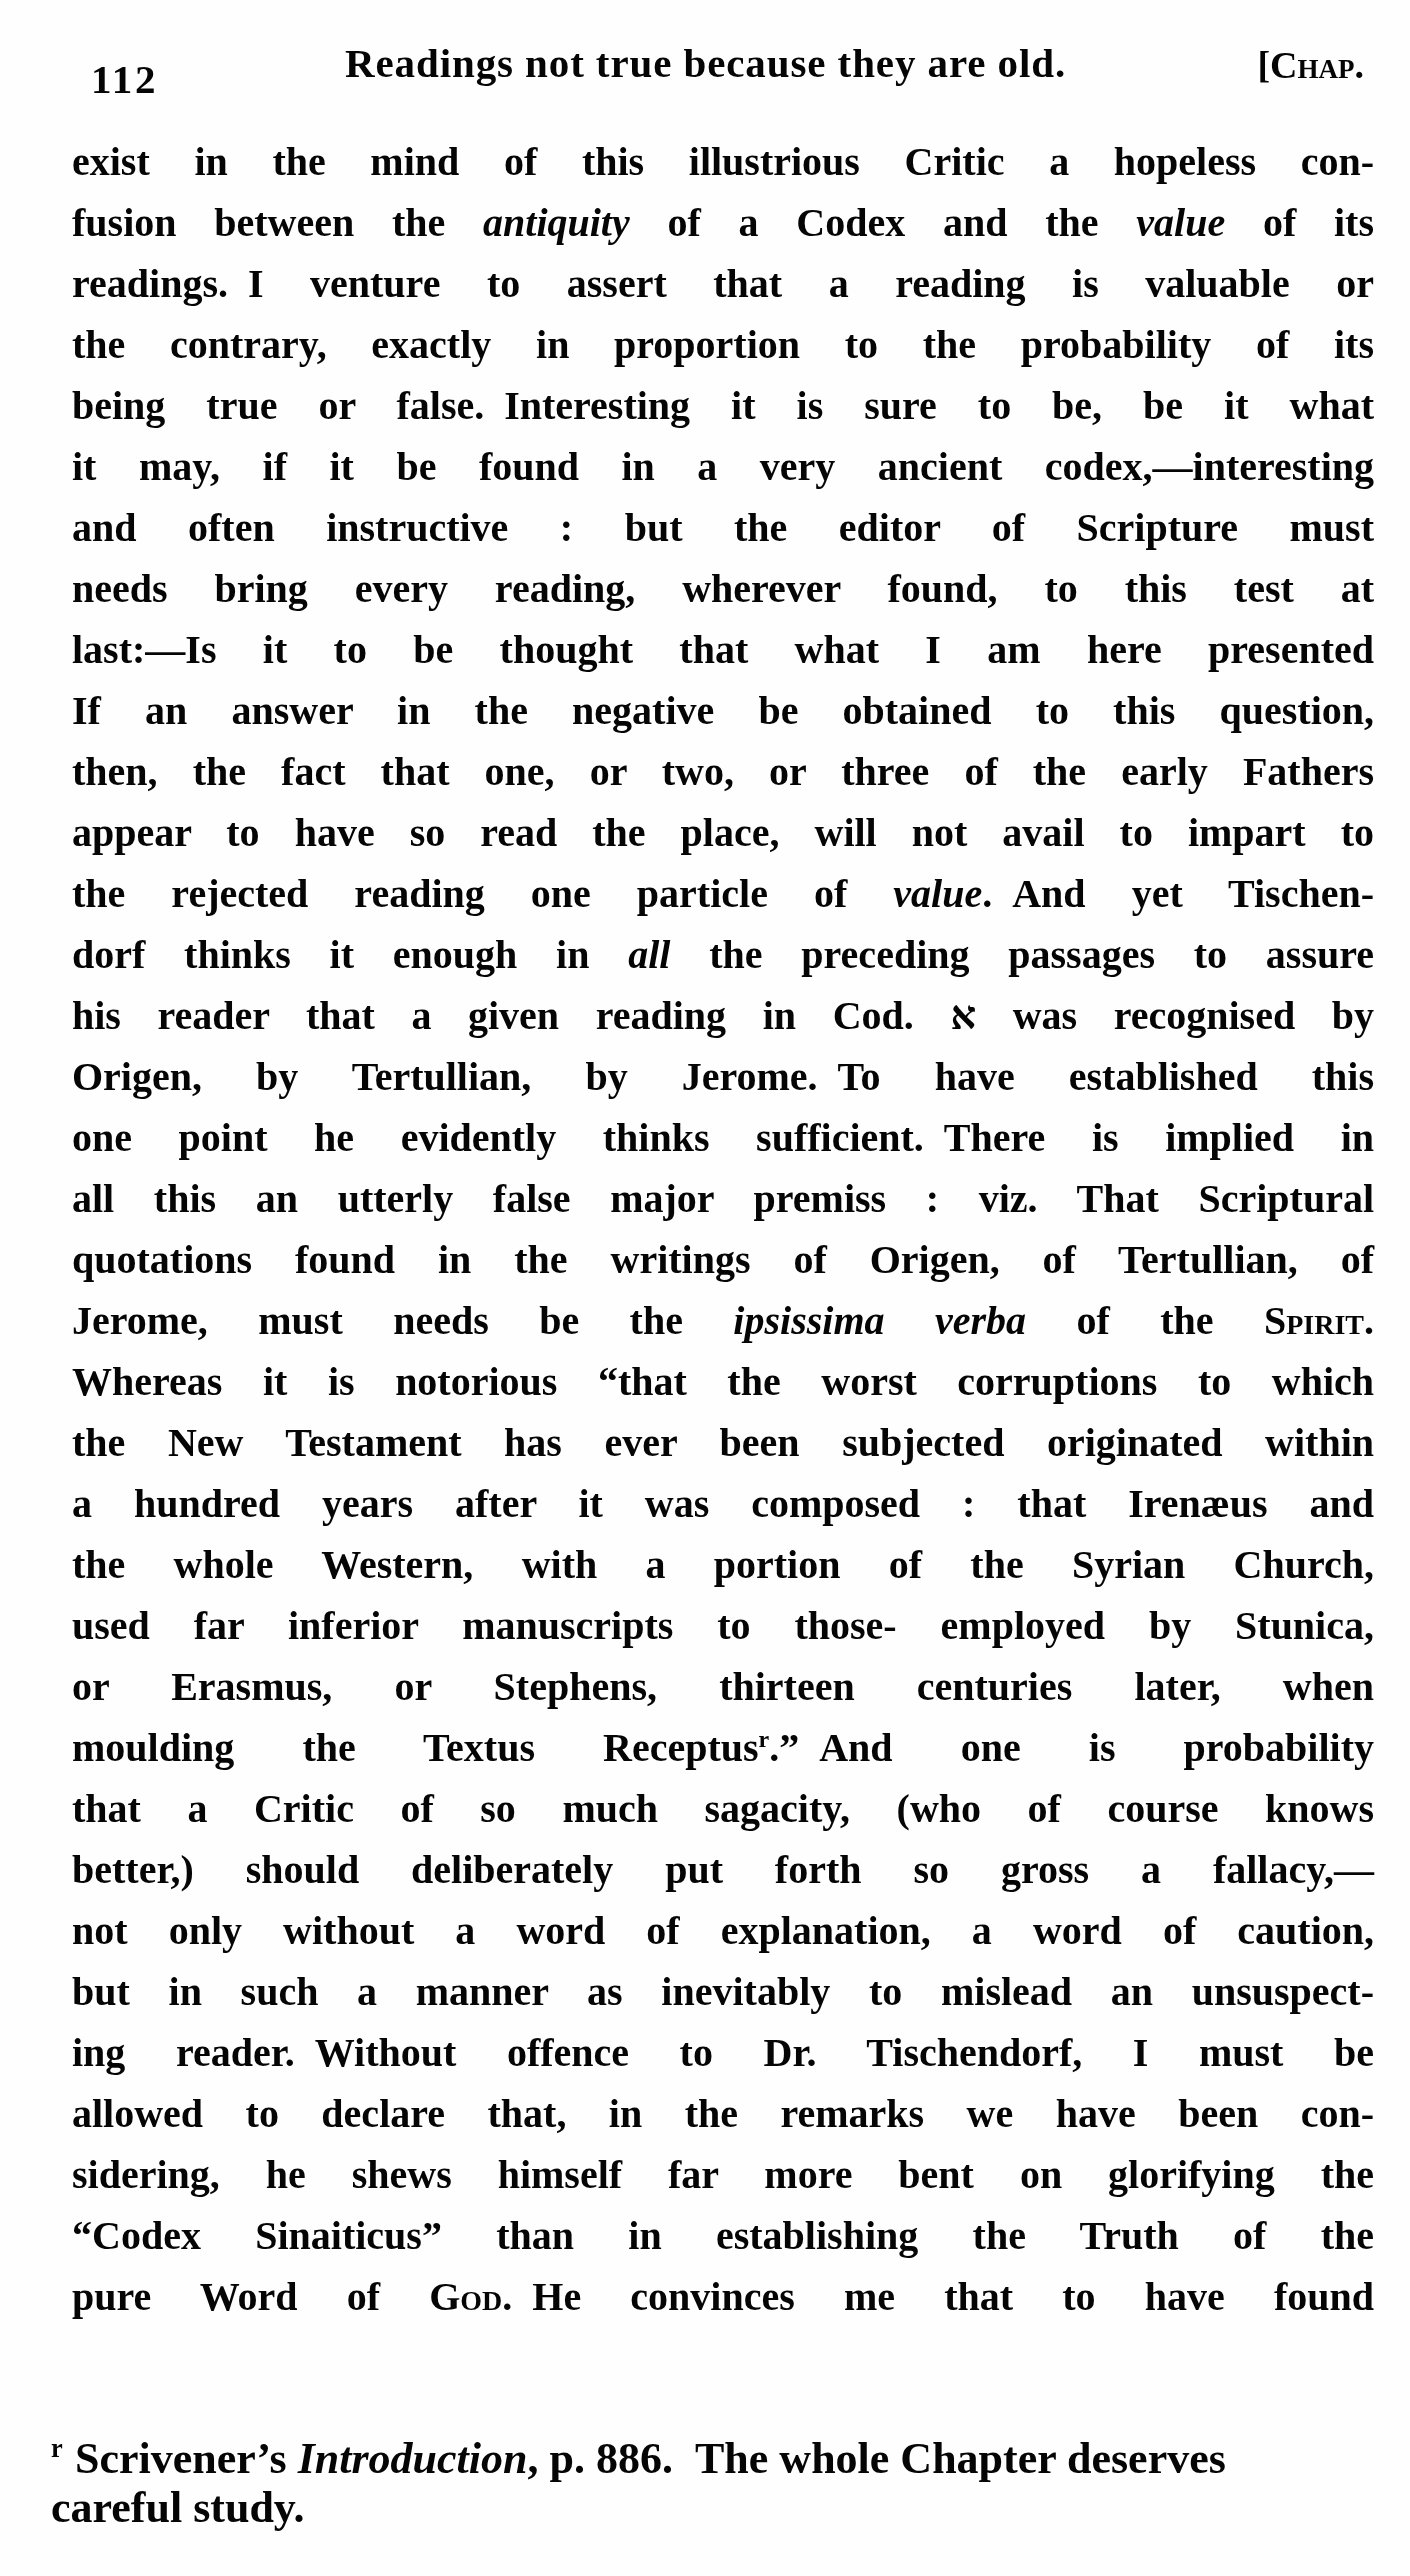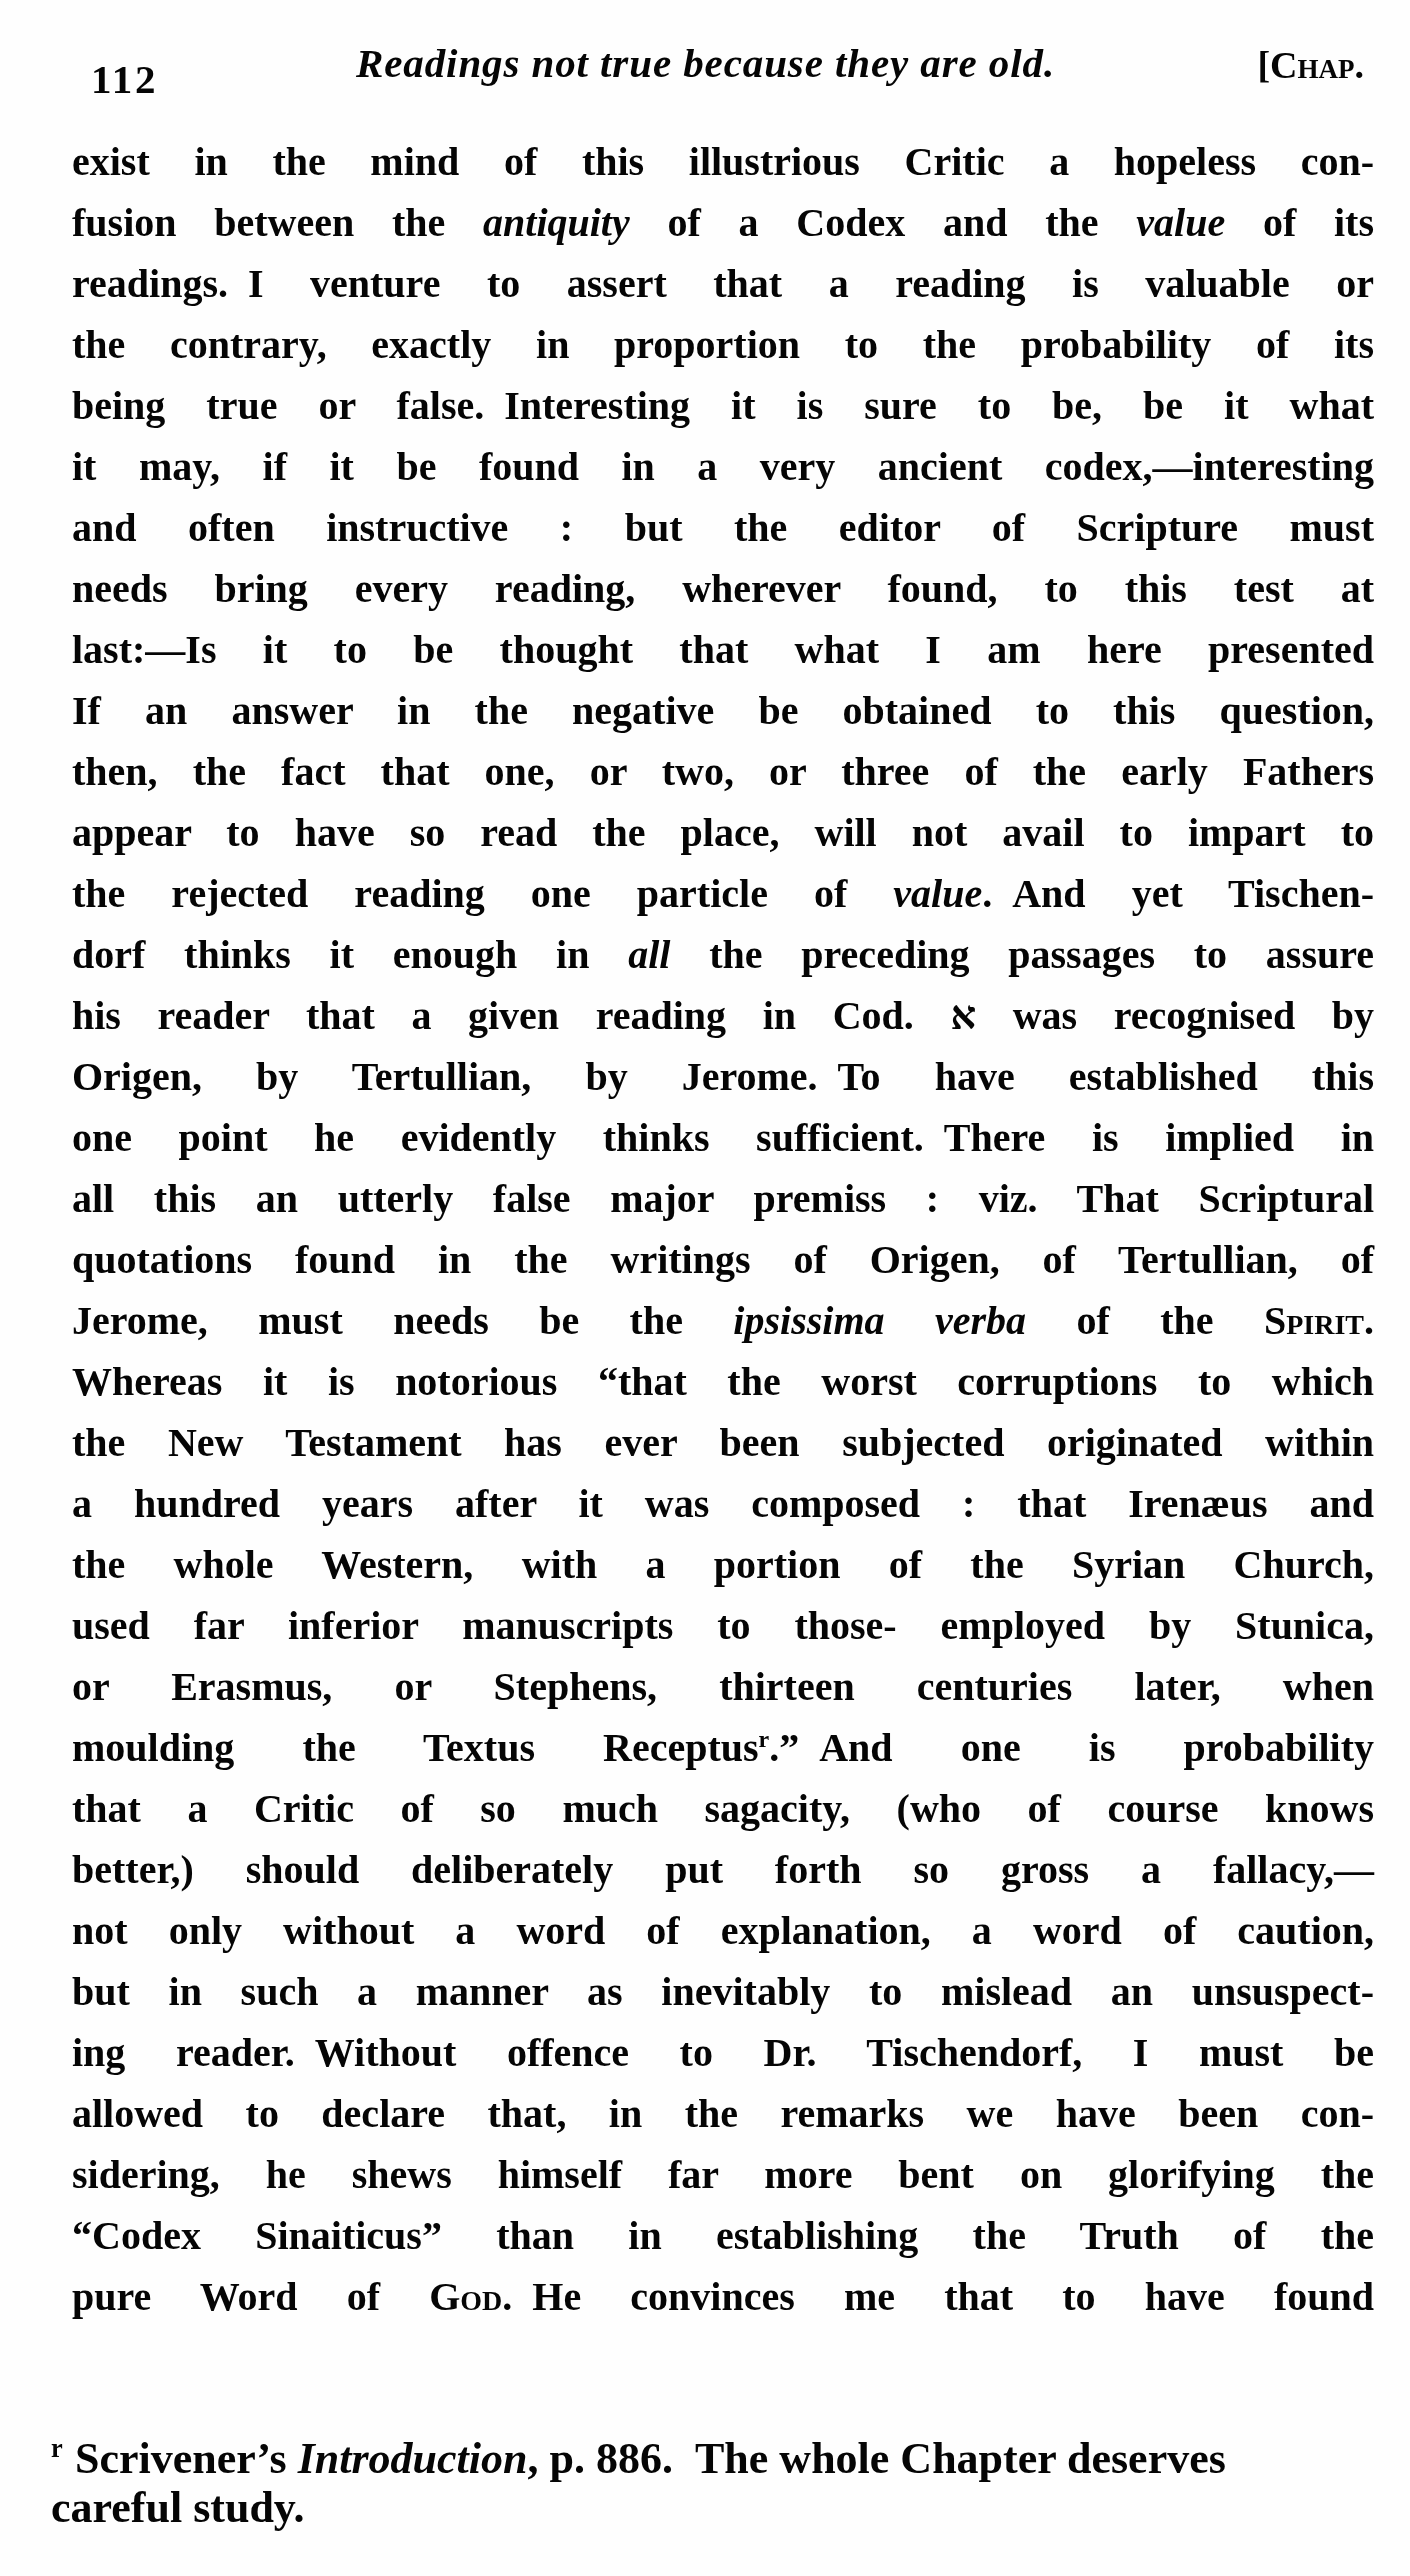--- a/index.html
+++ b/index.html
@@ -32,21 +32,20 @@
     left: 61px;
     top: 16px;
     letter-spacing: 2.6px;
     margin-left: 30px;
   }
   .running-title {
     position: absolute;
     left: 50%;
     transform: translateX(-50%);
     top: 0;
-    font-style: italic;
     white-space: nowrap;
     letter-spacing: 0.9px;
   }
   .chap-marker {
     position: absolute;
     right: 47px;
     top: 1.7px;
     font-size: 38px;
   }
   .sc { font-variant: small-caps; }

